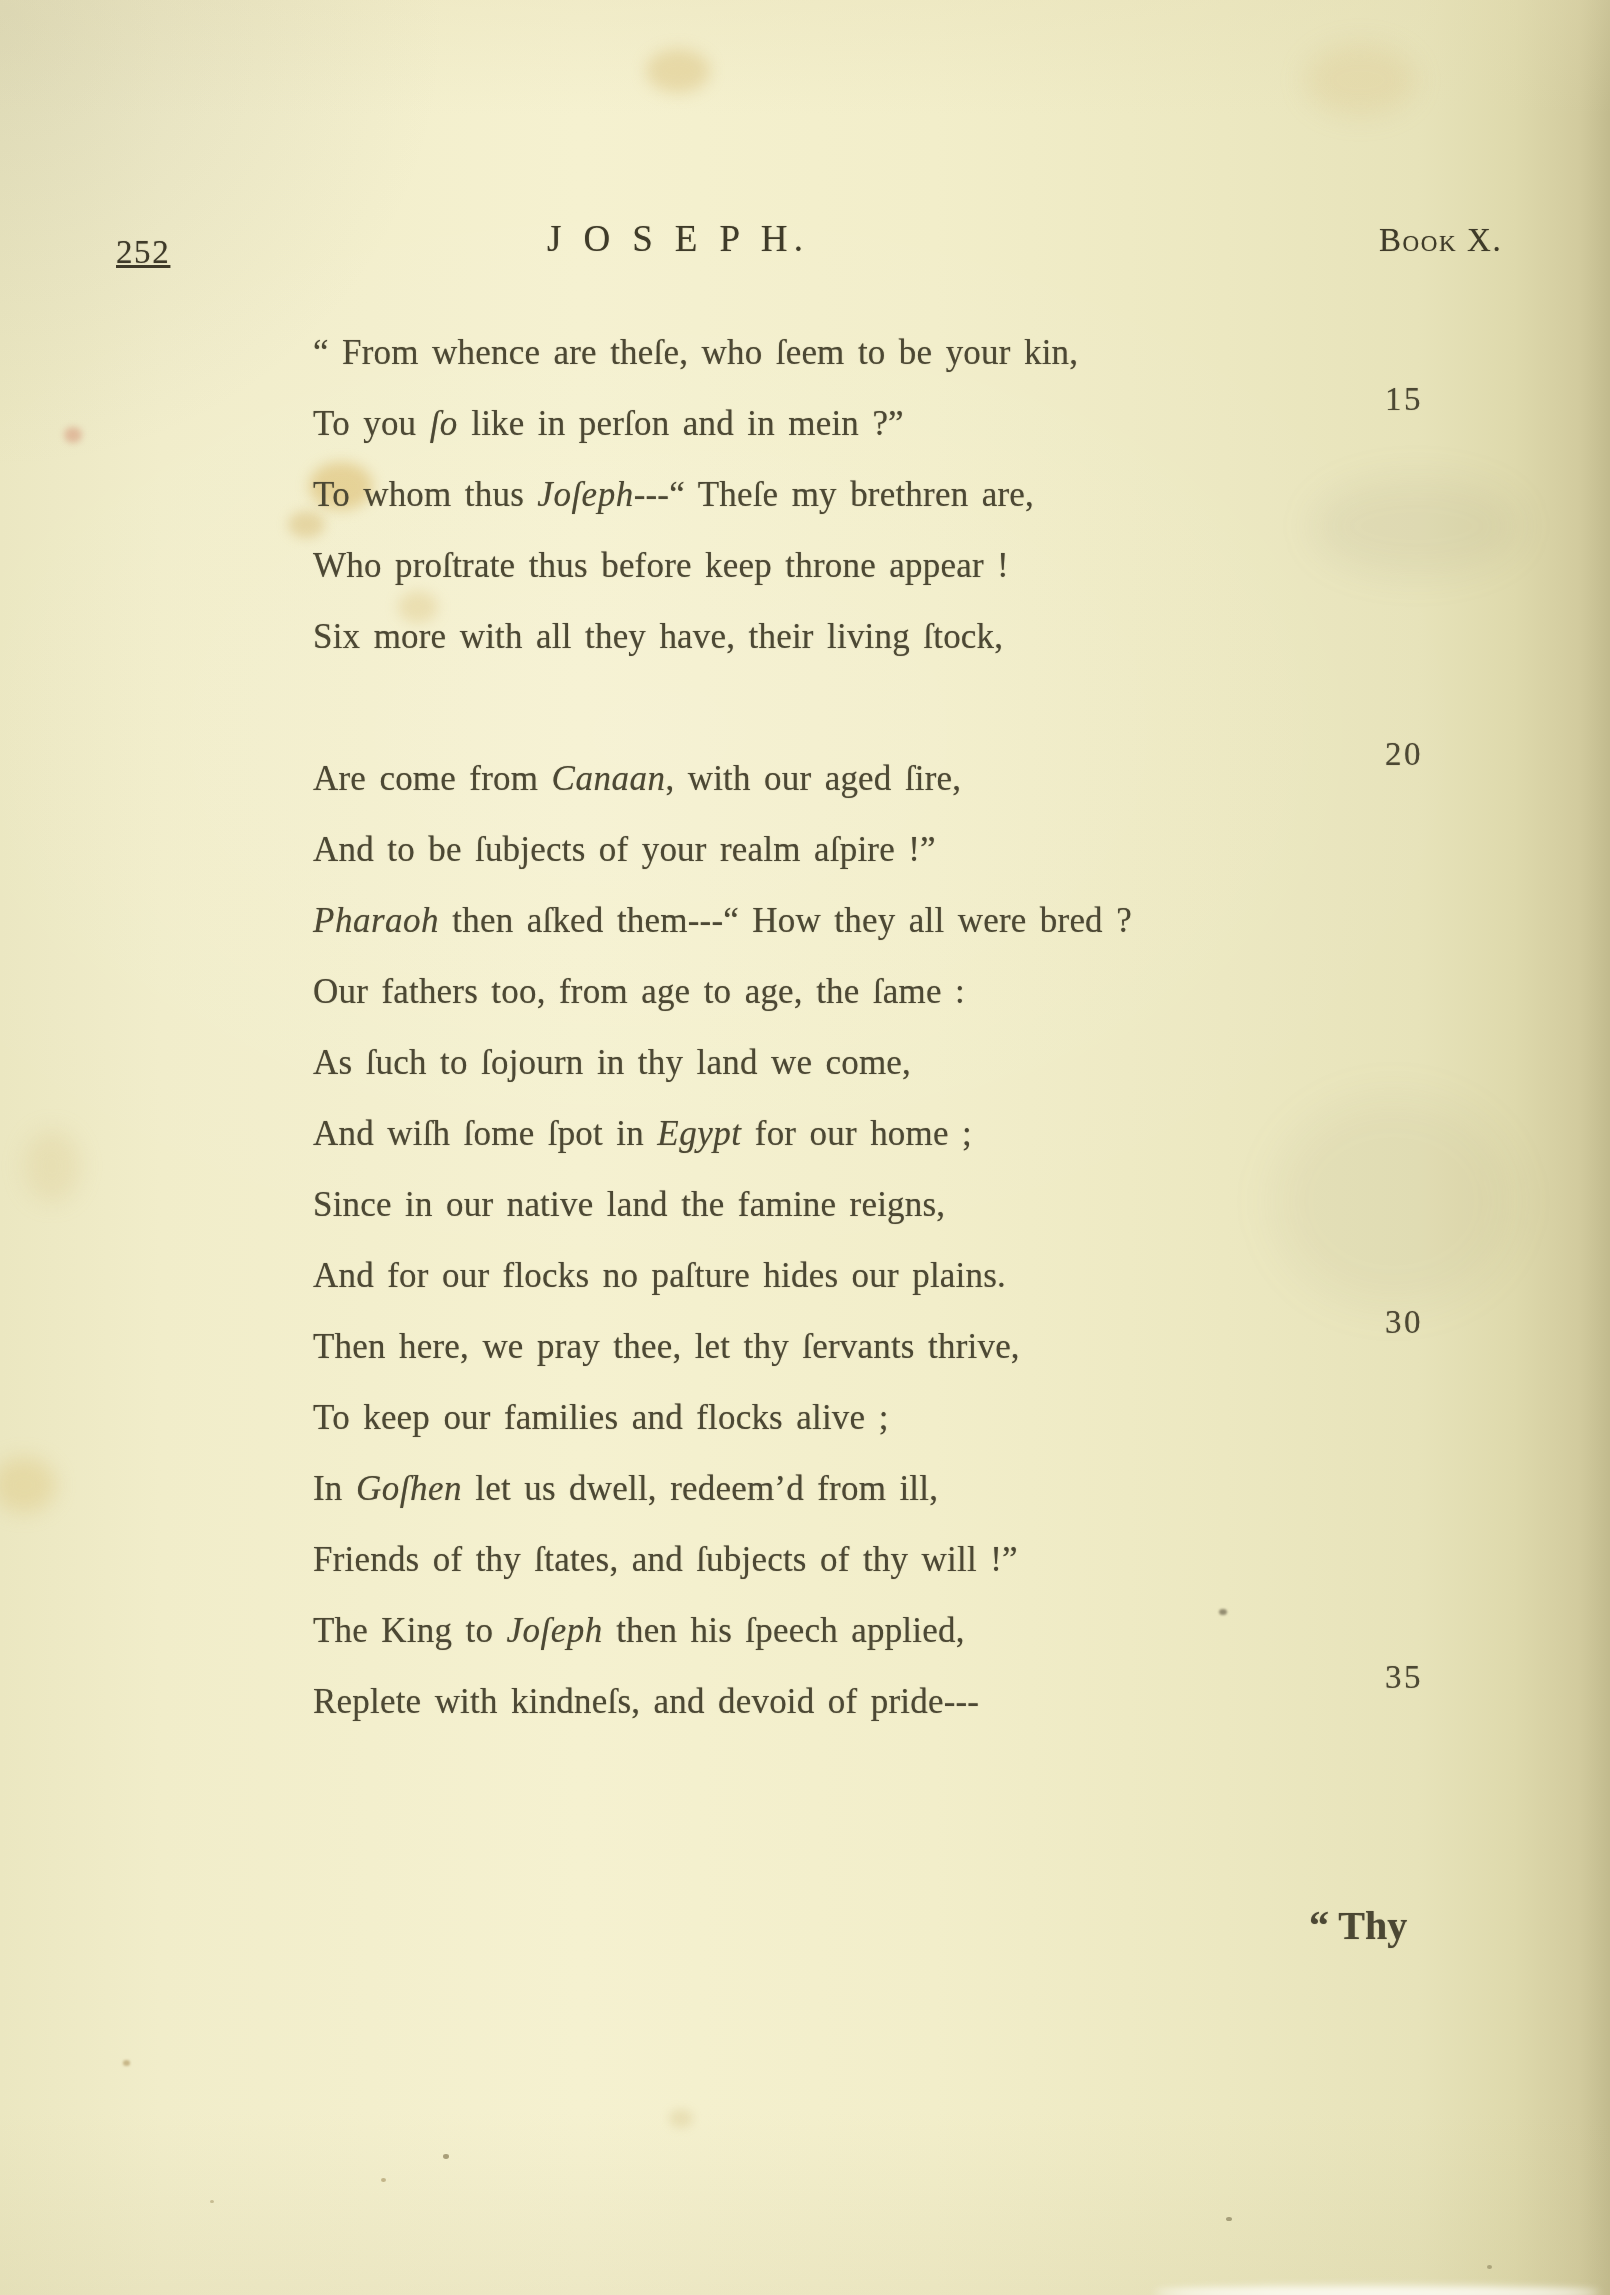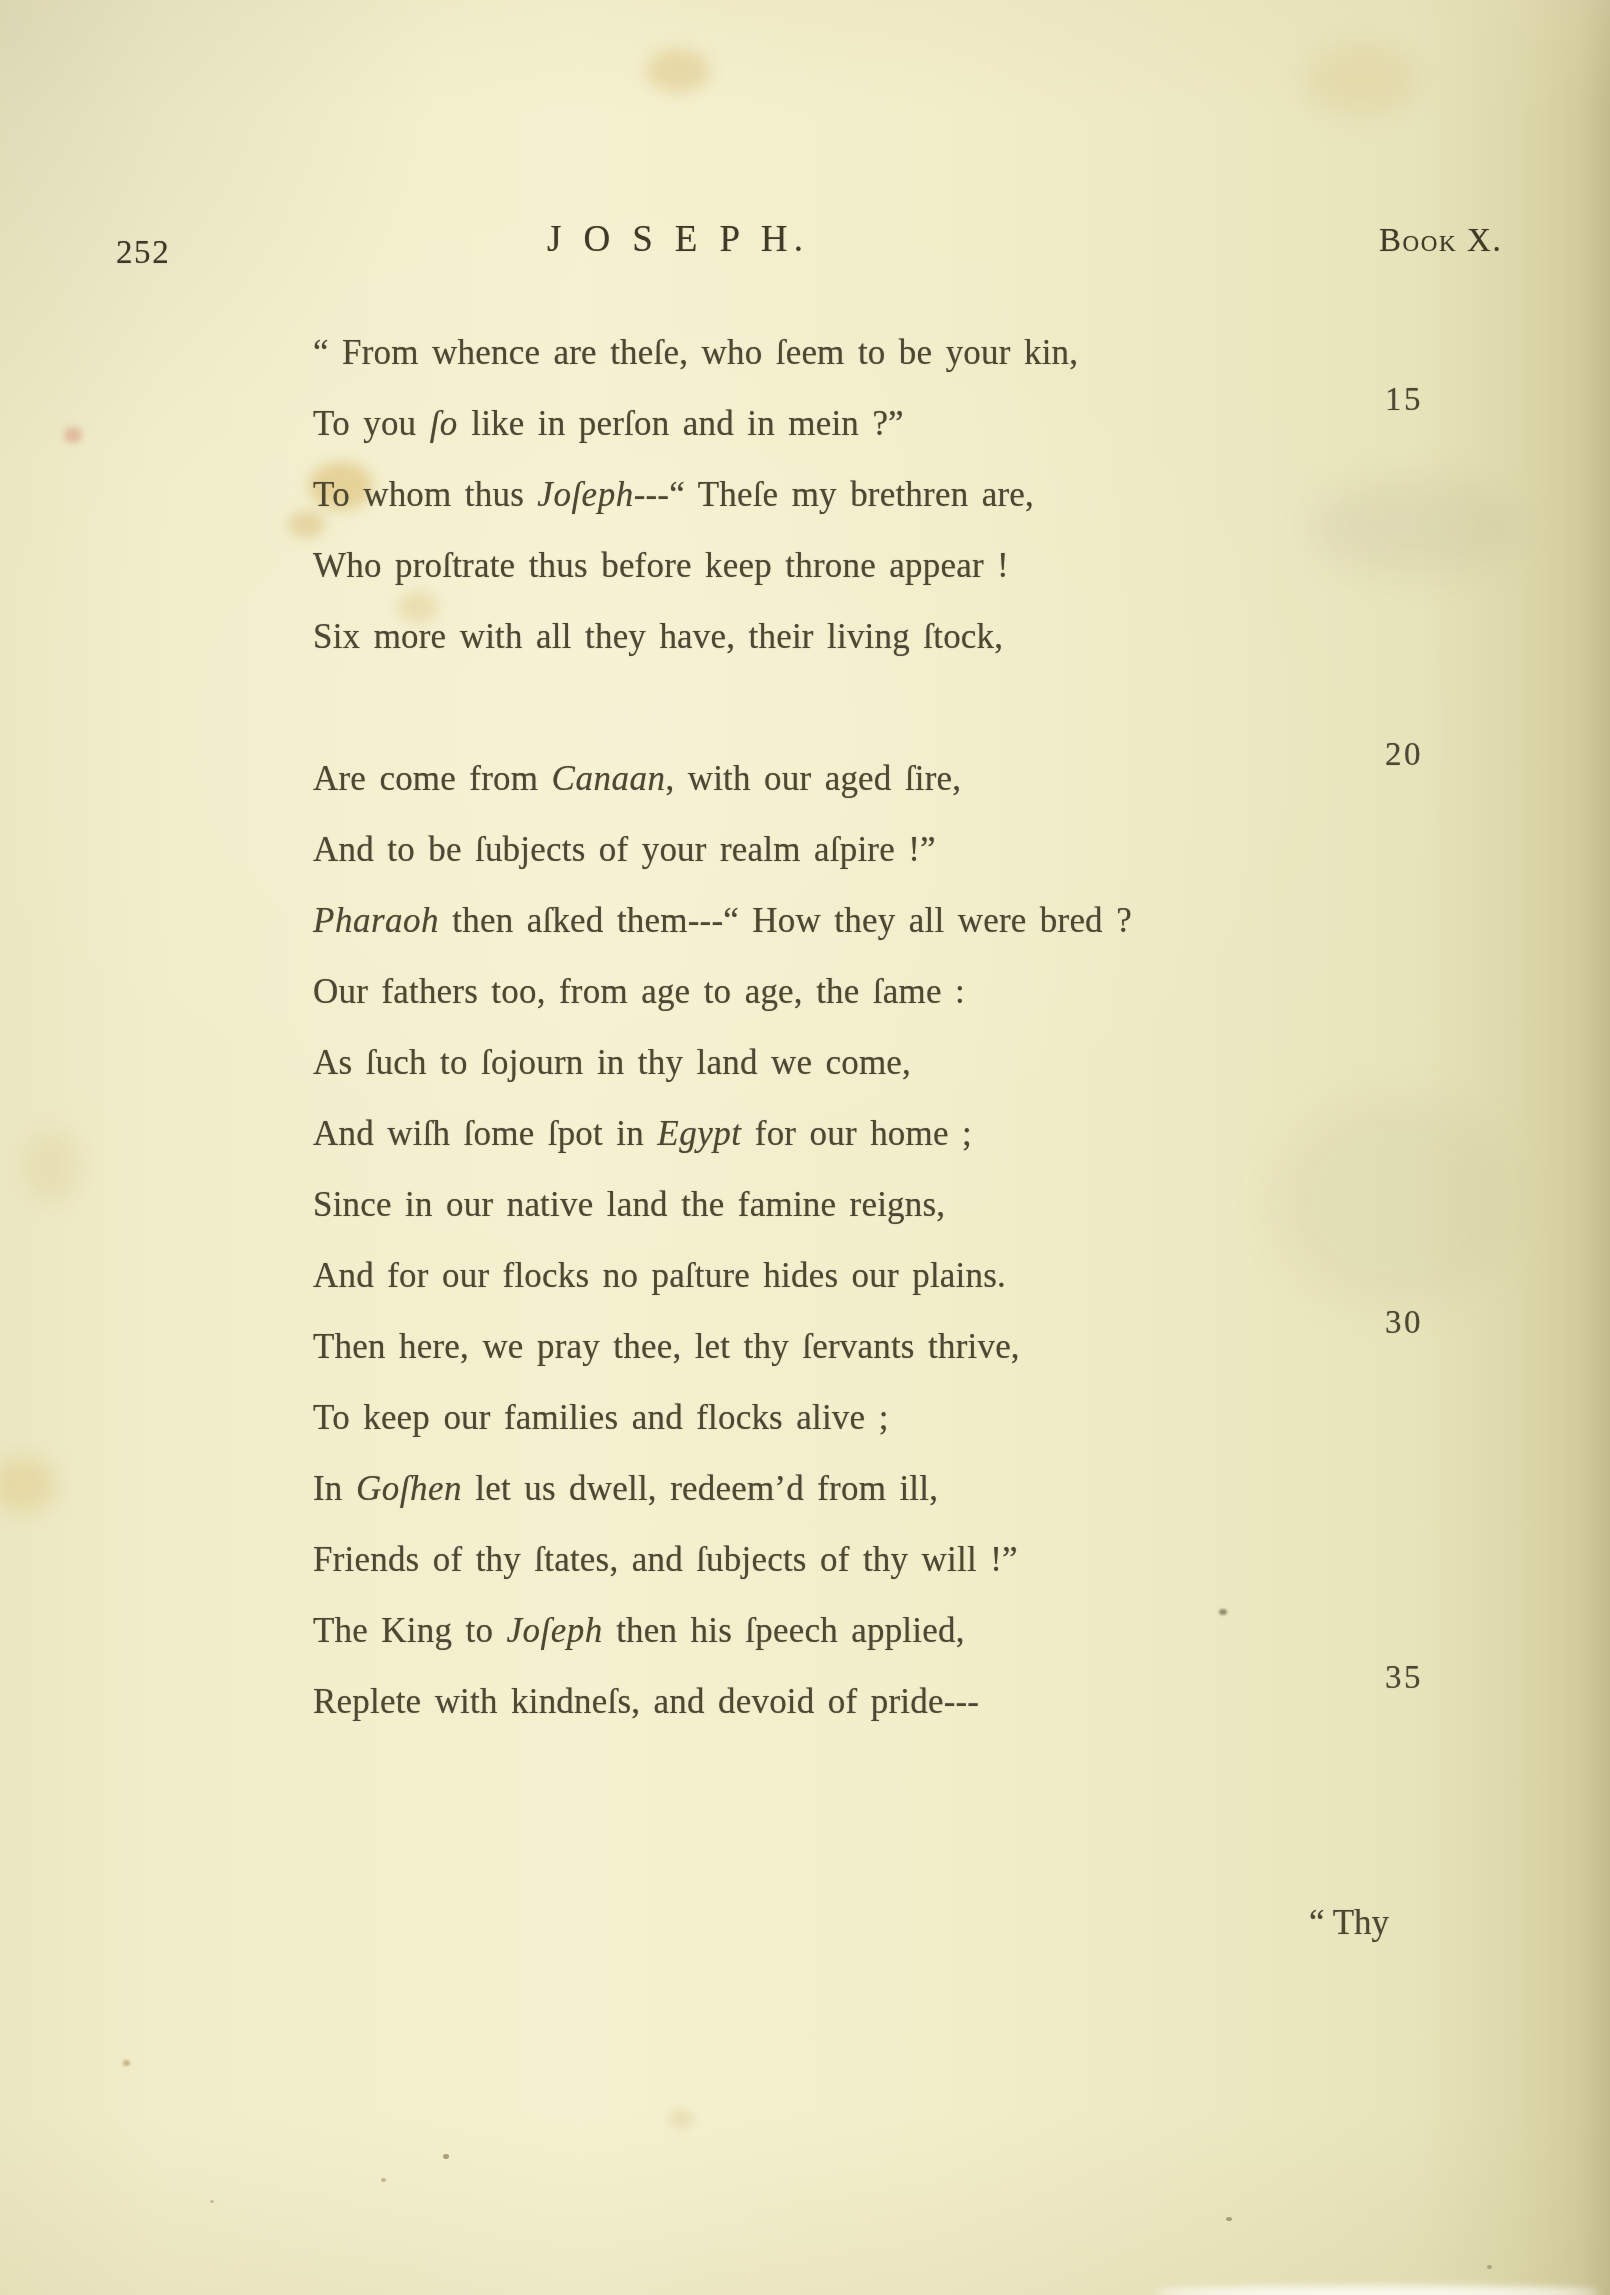--- a/index.html
+++ b/index.html
@@ -16,20 +16,21 @@
       linear-gradient(to right, #ebe7c1 0%, #f1edca 10%, #f5f1d0 36%, #f2eeca 58%, #ece8c1 76%, #e7e3ba 88%, #ded9ac 94%, #d2cb9e 98%, #c1ba8d 100%);
   }
   .stain{position:absolute;border-radius:50%;pointer-events:none;}
   .speck{position:absolute;border-radius:50%;pointer-events:none;}
 
   .folio{
     position:absolute;left:116px;top:236px;
     font-size:33px;line-height:1;color:#3e3a29;
     letter-spacing:1.6px;
     text-shadow:0 0 1px rgba(62,58,41,0.5);
+    text-decoration:underline;
   }
   .running-title{
     position:absolute;left:547px;top:220px;
     font-size:37px;line-height:1;color:#3f3b29;
     letter-spacing:6.4px;
     text-shadow:0 0 1px rgba(63,59,41,0.5);
   }
   .book-label{
     position:absolute;left:1379px;top:224px;
     font-size:33px;line-height:1;color:#3f3b29;
@@ -46,22 +47,23 @@
   }
   .line .txt em{font-style:italic;letter-spacing:0.5px;}
   .line .num{
     position:absolute;left:1072px;top:4.8px;
     font-size:33px;line-height:48px;letter-spacing:2.4px;
     text-shadow:0 0 1px rgba(76,70,48,0.55);
     margin-top:44px;
   }
   .catchword{
     position:absolute;left:1309px;top:1902px;
-    font-size:35px;line-height:1.2;white-space:pre;
+    font-size:40px;line-height:1.2;white-space:pre;
     text-shadow:0 0 1px rgba(76,70,48,0.55);
+    font-weight:bold;
   }
   .bottom-sliver{
     position:absolute;left:1154px;top:2286px;width:446px;height:14.3px;
     background:rgba(255,255,252,0.85);border-radius:50%;filter:blur(4px);
   }
 </style>
 </head>
 <body>
 
 <div class="page">

